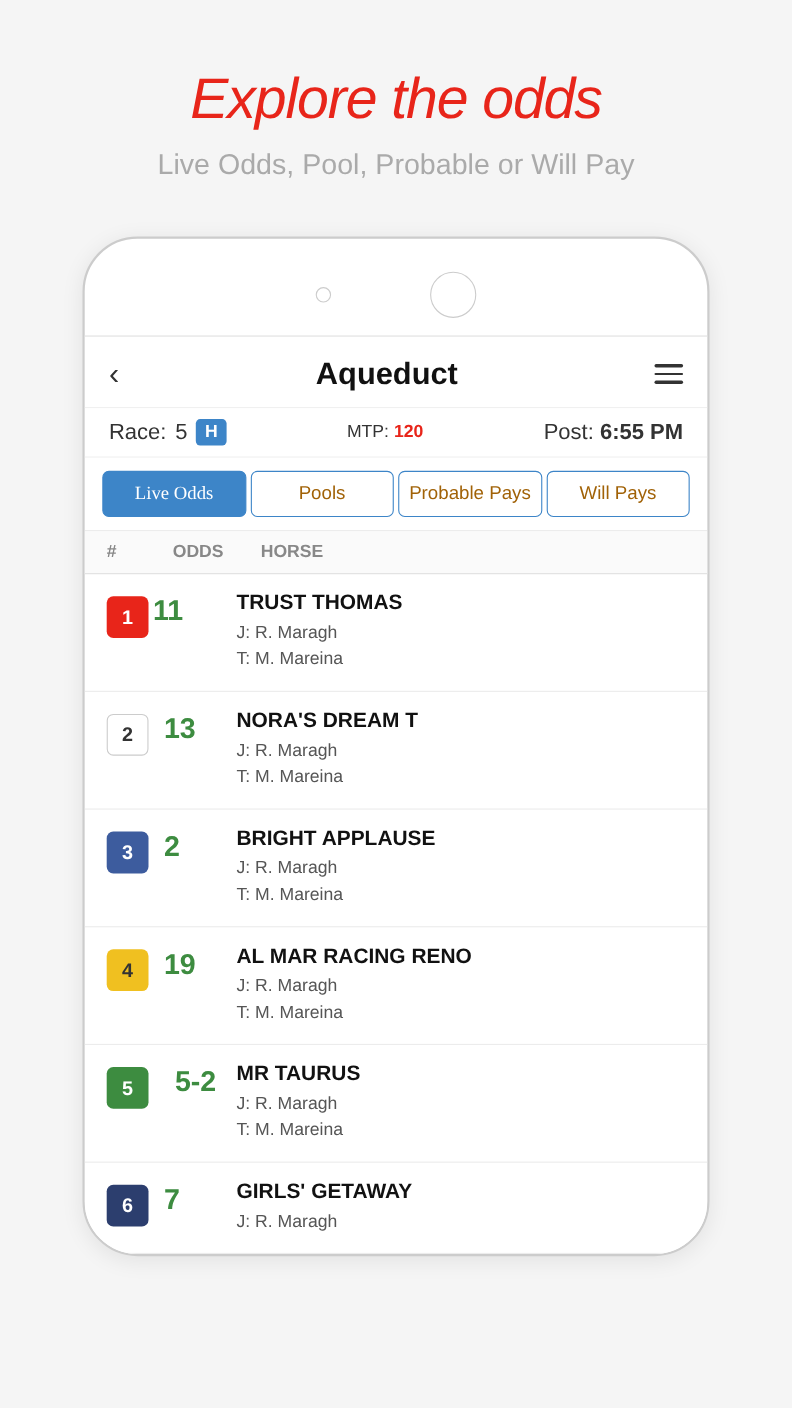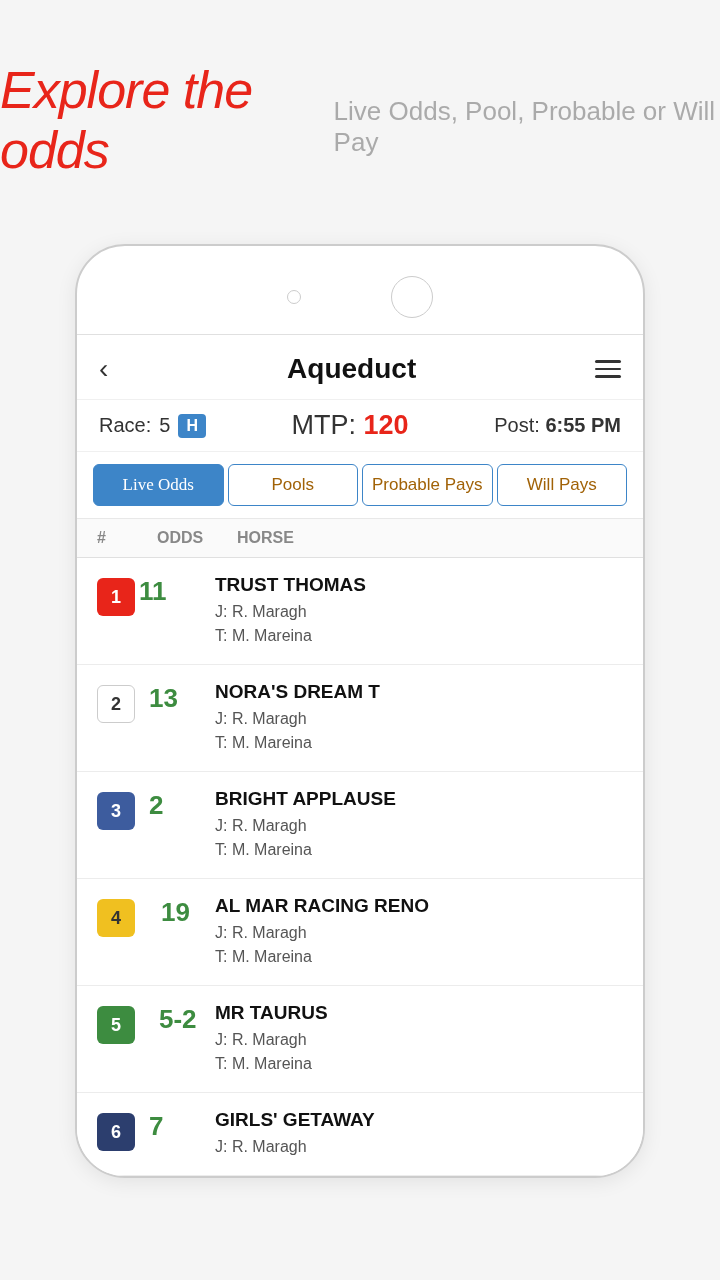--- a/index.html
+++ b/index.html
@@ -10,20 +10,21 @@
       background: #f5f5f5;
       font-family: -apple-system, BlinkMacSystemFont, 'Helvetica Neue', Arial, sans-serif;
       display: flex;
       flex-direction: column;
       align-items: center;
     }
 
     .hero-section {
       width: 100%;
       display: flex;
+      flex-direction: column;
       align-items: center;
       padding-top: 60px;
       padding-bottom: 30px;
       background: #f5f5f5;
     }
 
     .hero-title {
       font-size: 52px;
       color: #e8251a;
       font-weight: 300;
@@ -141,21 +142,21 @@
     .race-badge {
       background: #3d85c8;
       color: white;
       font-size: 16px;
       font-weight: 700;
       padding: 3px 8px;
       border-radius: 4px;
     }
 
     .race-mtp {
-      font-size: 27px;
+      font-size: 16px;
       color: #333;
       font-weight: 500;
     }
 
     .race-post {
       font-size: 20px;
       color: #333;
     }
 
     .tabs-bar {
@@ -342,21 +343,21 @@
     <div class="num-badge blue">3</div>
     <div class="odds-val" style="padding-left:14px;">2</div>
     <div class="horse-info">
       <div class="horse-name">BRIGHT APPLAUSE</div>
       <div class="horse-jockey">J: R. Maragh</div>
       <div class="horse-trainer">T: M. Mareina</div>
     </div>
   </div>
           <div class="horse-row">
     <div class="num-badge yellow">4</div>
-    <div class="odds-val" style="padding-left:26px;">19</div>
+    <div class="odds-val" style="padding-left:14px;">19</div>
     <div class="horse-info">
       <div class="horse-name">AL MAR RACING RENO</div>
       <div class="horse-jockey">J: R. Maragh</div>
       <div class="horse-trainer">T: M. Mareina</div>
     </div>
   </div>
           <div class="horse-row">
     <div class="num-badge green">5</div>
     <div class="odds-val" style="padding-left:24px;">5-2</div>
     <div class="horse-info">

